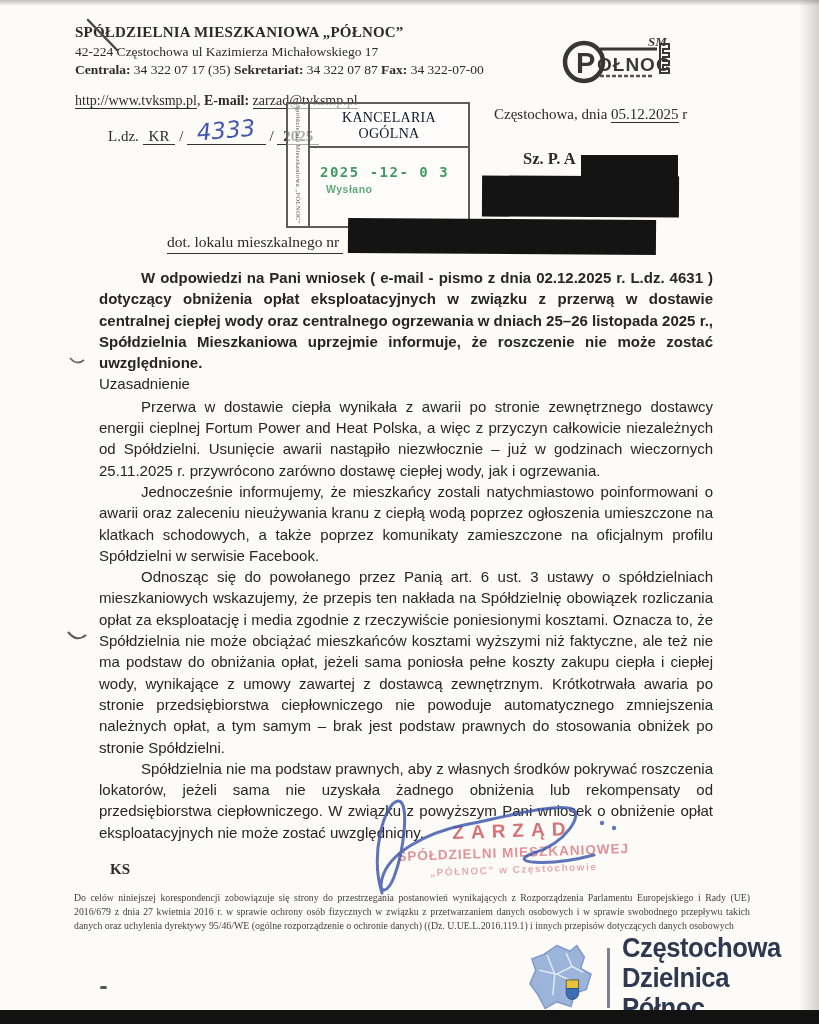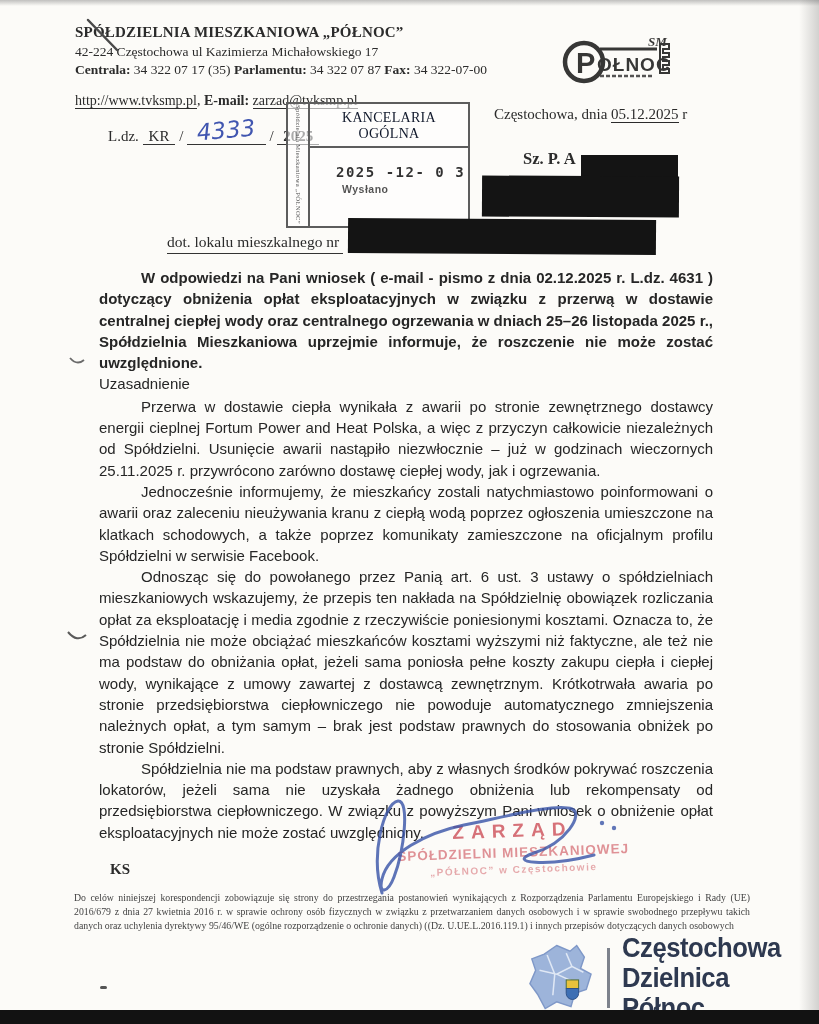--- a/index.html
+++ b/index.html
@@ -27,21 +27,21 @@
   .refyear{font-weight:bold;}
 
   
   .ostamp{position:absolute;left:286px;top:102px;width:180px;height:122px;
         border:2px solid #5d5d5d;display:flex;background:rgba(255,255,255,.6);}
   .ostamp-side{width:20px;border-right:2px solid #5d5d5d;display:flex;align-items:center;justify-content:center;}
   .ostamp-side span{writing-mode:vertical-rl;font-size:6.5px;color:#555;letter-spacing:.4px;white-space:nowrap;}
   .ostamp-main{flex:1;}
   .ostamp-title{font-size:14px;text-align:center;padding:6px 18px 4px;border-bottom:2px solid #5d5d5d;
         letter-spacing:.3px;color:#0f172a;}
-  .ostamp-date{margin-top:16px;padding-left:26px;color:#000000;font-size:14px;font-weight:bold;
+  .ostamp-date{margin-top:16px;padding-left:10px;color:#15803d;font-size:14px;font-weight:bold;
         letter-spacing:1.5px;opacity:.8;font-family:"DejaVu Sans Mono",monospace;}
   .ostamp-status{display:inline-block;font-size:10.5px;letter-spacing:.5px;margin-left:6px;
         font-family:"Liberation Sans",sans-serif;opacity:.85;}
 
   
   .dateline{position:absolute;left:494px;top:106px;font-size:15px;}
   .addressee{position:absolute;left:523px;top:149px;font-size:16.5px;font-weight:bold;}
   .redact{position:absolute;background:#141414;}
   .r1{left:581px;top:155px;width:97px;height:27px;}
   .r2{left:482px;top:176px;width:197px;height:41px;transform:rotate(.3deg);}
@@ -84,21 +84,21 @@
 <div class="scan">
   <div class="edge-top"></div>
   <div class="edge-right"></div>
 
   <div class="letterhead">
     <div class="lh-org">SPÓŁDZIELNIA MIESZKANIOWA „PÓŁNOC”</div>
     <div class="lh-addr">42-224  Częstochowa ul Kazimierza Michałowskiego 17</div>
     <div class="lh-phones">
       <b>Centrala:</b>
       <span>34 322 07 17 (35)</span>
-      <b>Parlamentu:</b>
+      <b>Sekretariat:</b>
       <span>34 322 07 87</span>
       <b>Fax:</b>
       <span>34 322-07-00</span>
     </div>
     <div class="lh-web">
       <span class="u">http://www.tvksmp.pl</span><span>,</span>
       <b>E-mail:</b>
       <span class="u">zarzad@tvksmp.pl</span>
     </div>
   </div>

